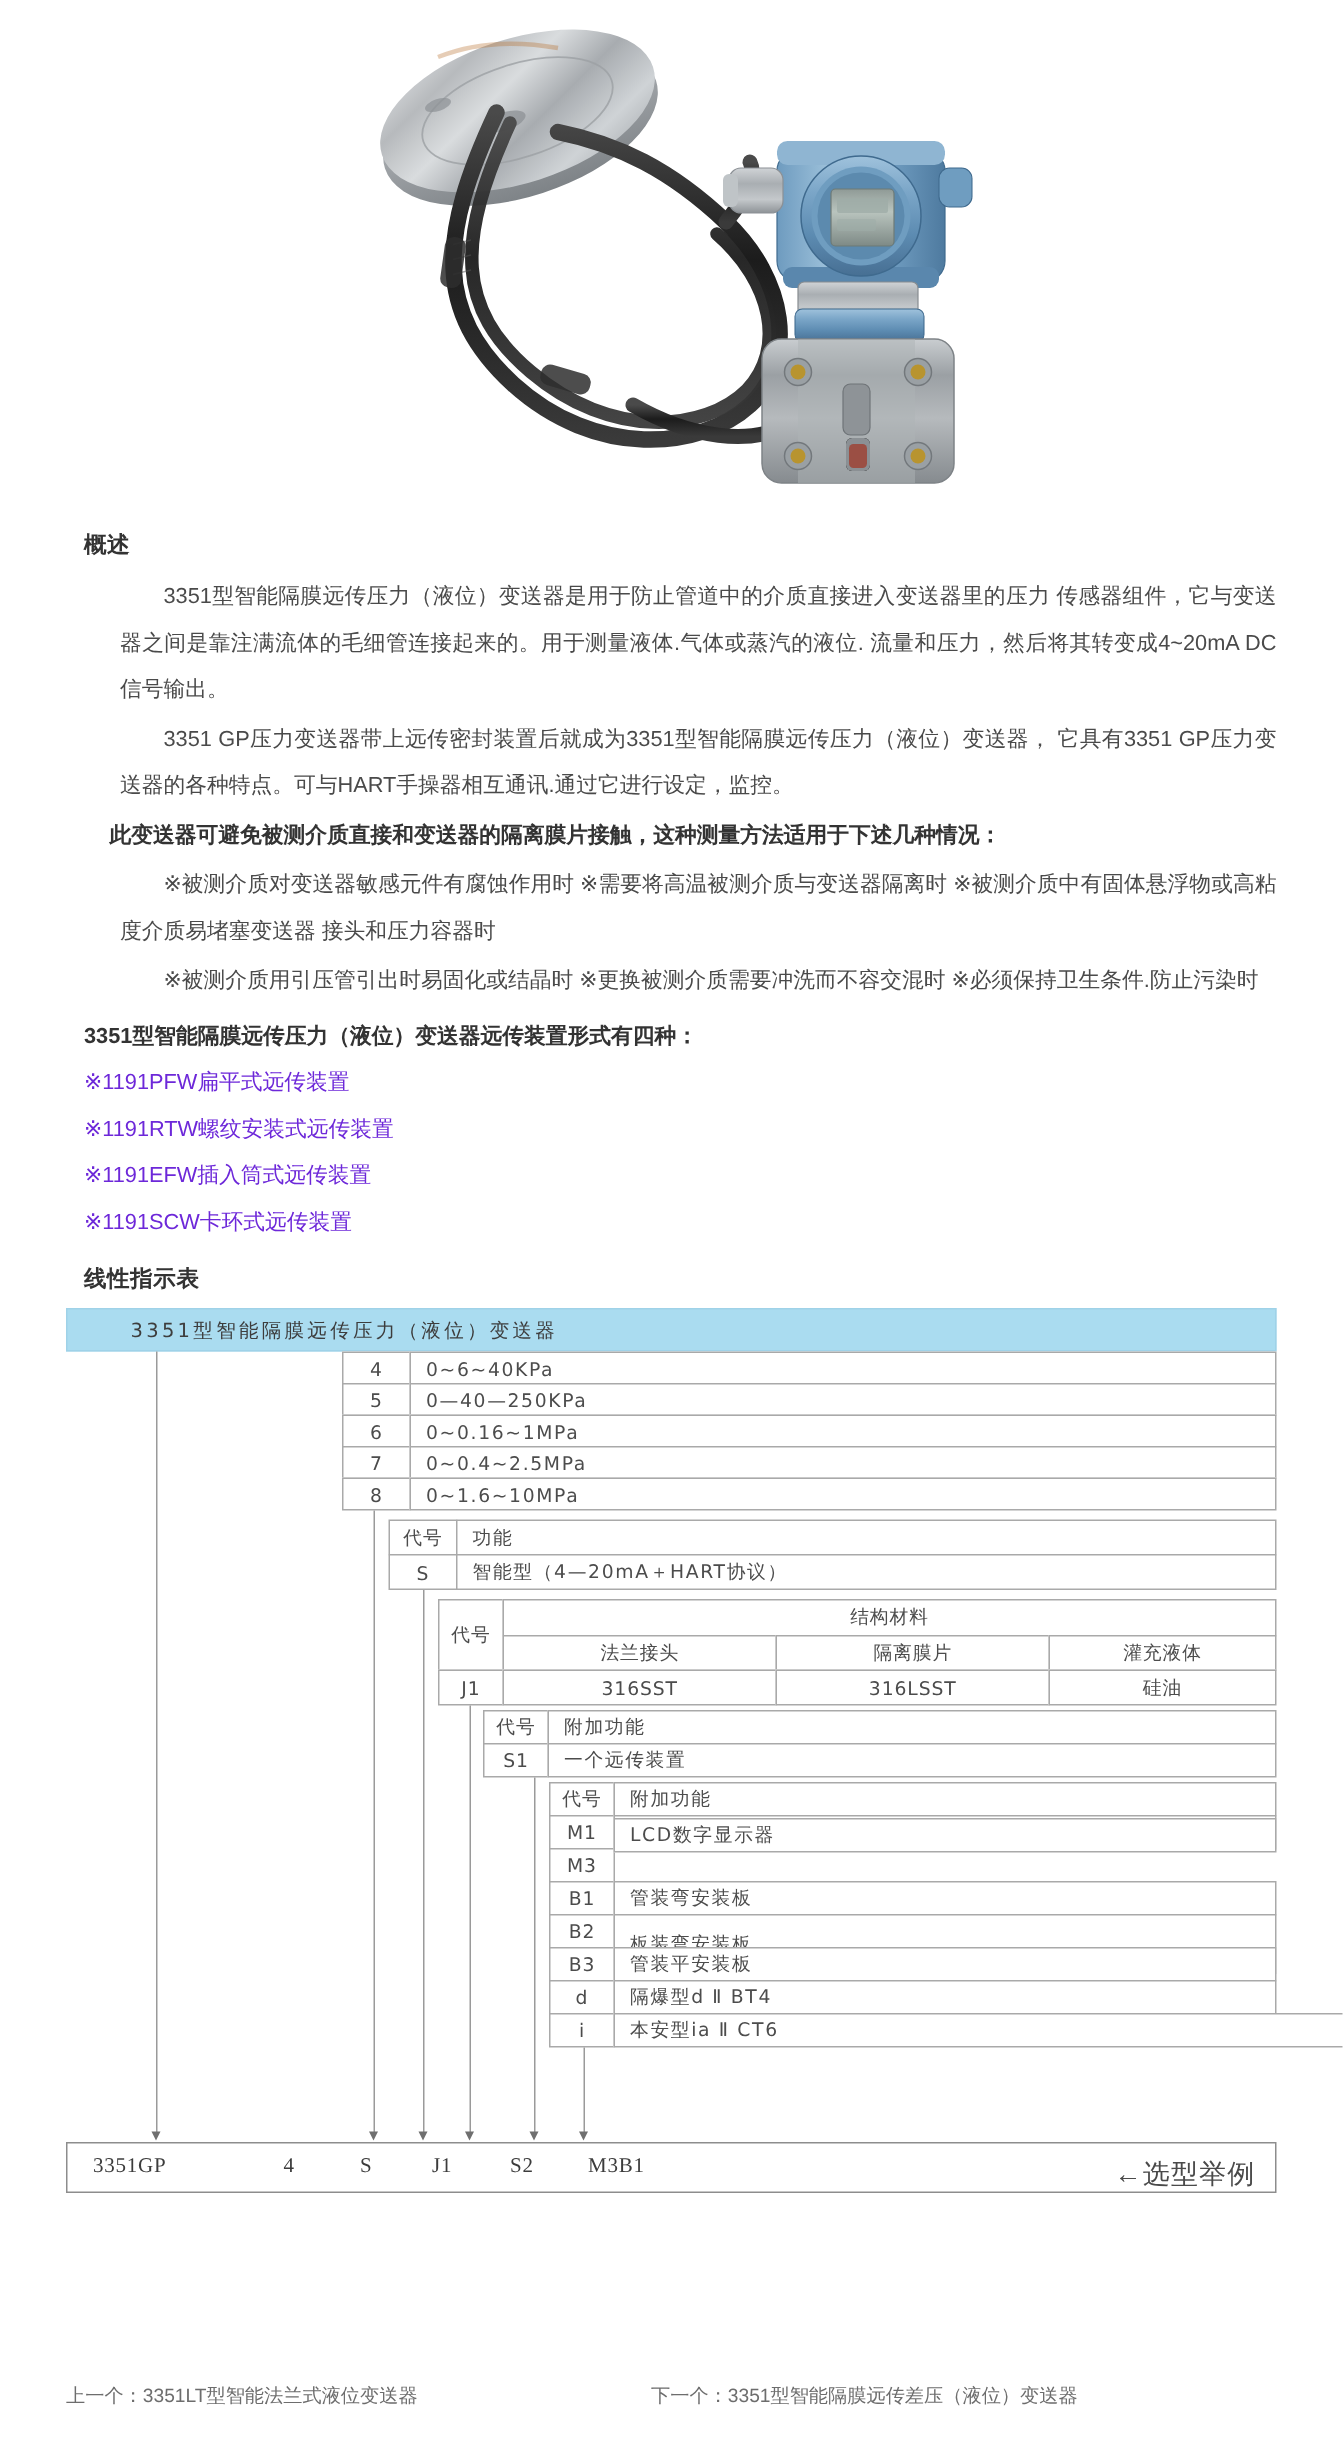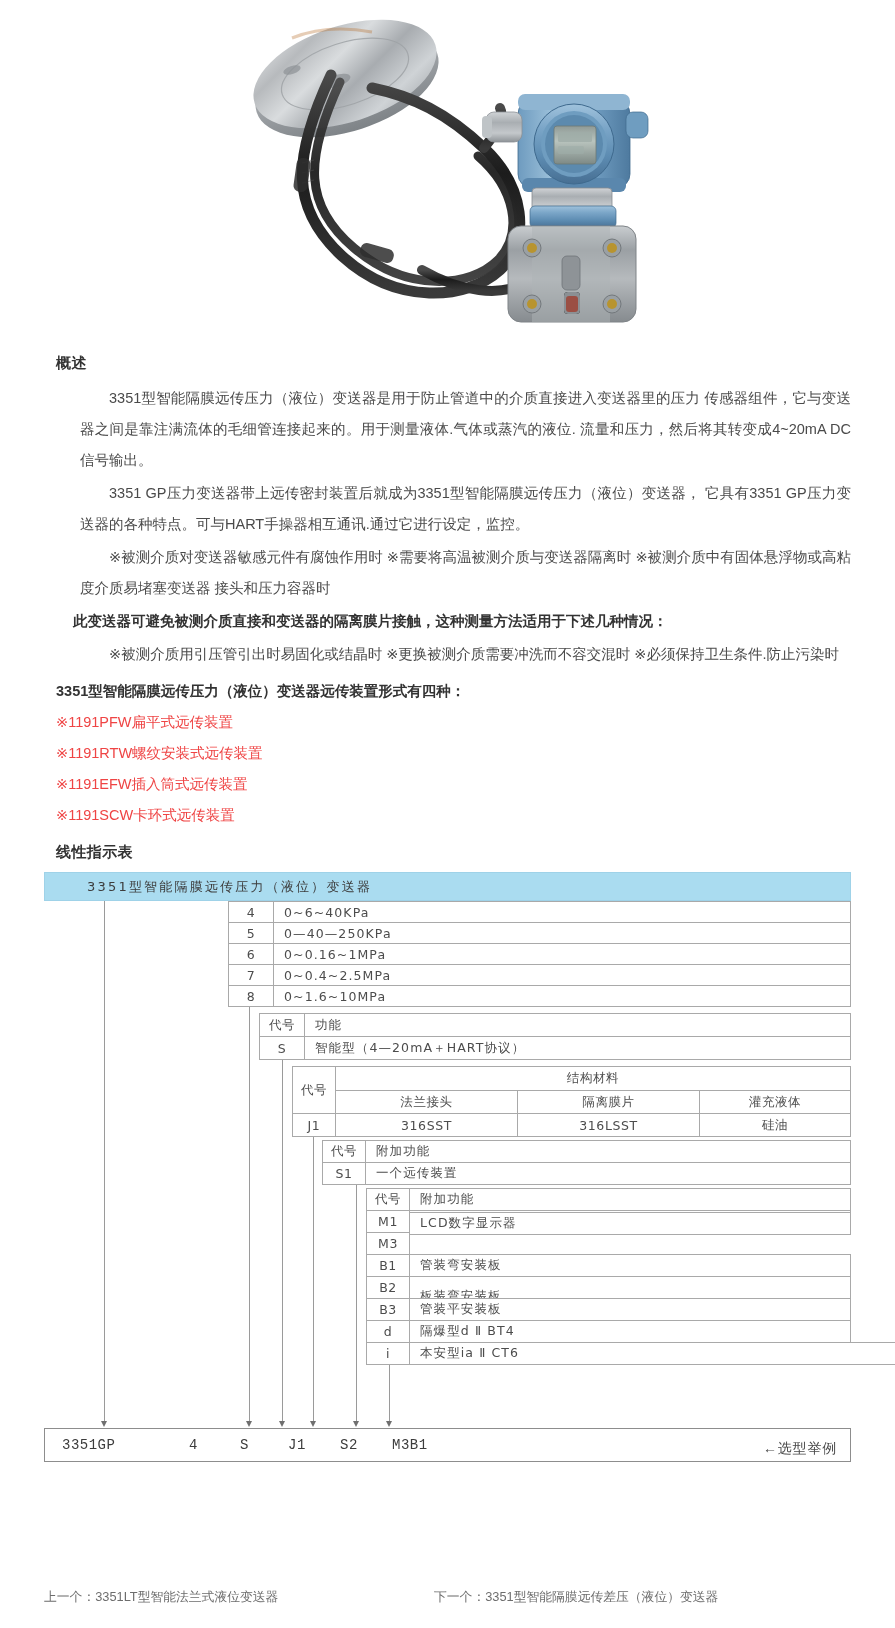--- a/index.html
+++ b/index.html
@@ -22,21 +22,21 @@
   h3.sec{
     font-size:15px;font-weight:bold;color:#333;
     margin:14px 0 10px 12px;letter-spacing:.4px;
   }
   p.para{
     font-size:14.5px;line-height:31px;color:#4a4a4a;
     margin:0 0 2px 0;text-align:justify;
   }
   p.indent{text-indent:2em;margin-left:36px;}
   p.bold{font-weight:bold;color:#333;text-indent:2em;}
-  p.listline{margin:0;font-size:14.5px;line-height:31px;color:#ef4444;padding-left:12px;}
+  p.listline{margin:0;font-size:14.5px;line-height:31px;color:#6d28d9;padding-left:12px;}
   p.listline.b{font-weight:bold;color:#333;}
 
   
   .tablewrap{position:relative;margin:10px 44px 0 44px;width:807px;height:600px;}
   .tbl{position:absolute;left:0;top:0;width:807px;height:600px;}
 
   .cell{
     position:absolute;
     box-sizing:border-box;
     font-family:"DejaVu Sans","Liberation Sans",sans-serif;
@@ -69,26 +69,26 @@
     border-right:3.5px solid transparent;
     border-top:6px solid #6f6f6f;
   }
 
   .examplebox{
     position:absolute;left:0;width:807px;height:34px;
     border:1px solid #8d8d8d;box-sizing:border-box;background:#fff;
   }
   .extok{
     position:absolute;top:0;height:34px;display:flex;align-items:center;
-    font-family:Liberation Mono, monospace;
+    font-family:Liberation Serif, serif;
     font-size:14px;color:#3c3c3c;letter-spacing:.5px;
   }
   .exnote{
     position:absolute;right:14px;top:0;height:42px;display:flex;align-items:center;
-    font-size:14px;color:#4a4a4a;letter-spacing:.8px;
+    font-size:18px;color:#4a4a4a;letter-spacing:.8px;
   }
 
   
   .footer{
     position:absolute;left:0;bottom:22px;width:895px;
     display:flex;padding:0 44px;box-sizing:border-box;
     font-size:12.8px;color:#6d6d6d;
   }
   .footer .prev{width:390px;}
   .footer .next{flex:1;}
@@ -207,22 +207,22 @@
         <rect x="334" y="288" width="12" height="16" rx="3" fill="#a03a2a" opacity="0.75"></rect>
       </g>
     </svg>
   </div>
 
   <div class="content">
 
     <h3 class="sec">概述</h3>
     <p class="para indent">3351型智能隔膜远传压力（液位）变送器是用于防止管道中的介质直接进入变送器里的压力 传感器组件，它与变送器之间是靠注满流体的毛细管连接起来的。用于测量液体.气体或蒸汽的液位. 流量和压力，然后将其转变成4~20mA DC信号输出。</p>
     <p class="para indent">3351 GP压力变送器带上远传密封装置后就成为3351型智能隔膜远传压力（液位）变送器， 它具有3351 GP压力变送器的各种特点。可与HART手操器相互通讯.通过它进行设定，监控。</p>
+    <p class="para bold">此变送器可避免被测介质直接和变送器的隔离膜片接触，这种测量方法适用于下述几种情况：</p>
     <p class="para indent">※被测介质对变送器敏感元件有腐蚀作用时 ※需要将高温被测介质与变送器隔离时 ※被测介质中有固体悬浮物或高粘度介质易堵塞变送器 接头和压力容器时</p>
-    <p class="para bold">此变送器可避免被测介质直接和变送器的隔离膜片接触，这种测量方法适用于下述几种情况：</p>
     <p class="para indent">※被测介质用引压管引出时易固化或结晶时 ※更换被测介质需要冲洗而不容交混时 ※必须保持卫生条件.防止污染时</p>
 
     <p class="listline b" style="margin-top:6px">3351型智能隔膜远传压力（液位）变送器远传装置形式有四种：</p>
     <p class="listline">※1191PFW扁平式远传装置</p>
     <p class="listline">※1191RTW螺纹安装式远传装置</p>
     <p class="listline">※1191EFW插入筒式远传装置</p>
     <p class="listline">※1191SCW卡环式远传装置</p>
 
     <h3 class="sec" style="margin-top:12px">线性指示表</h3>
   </div>

